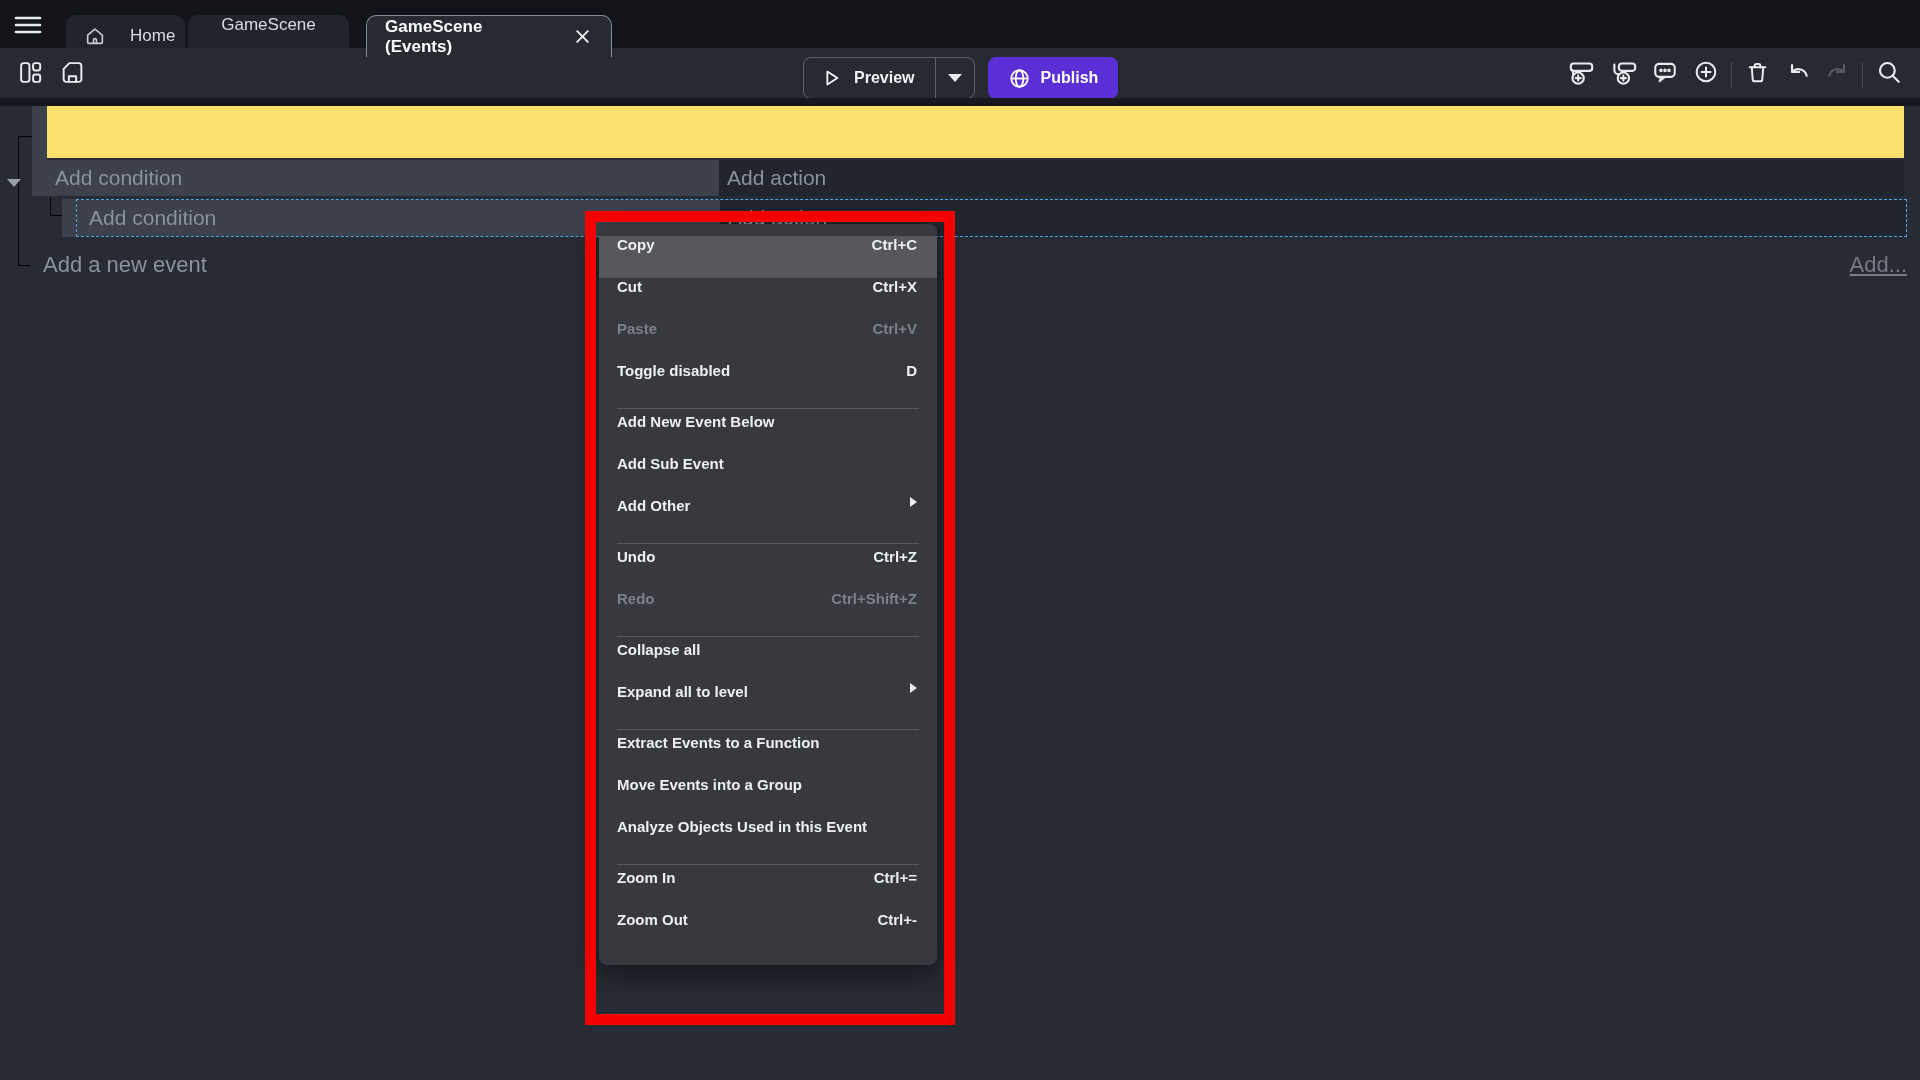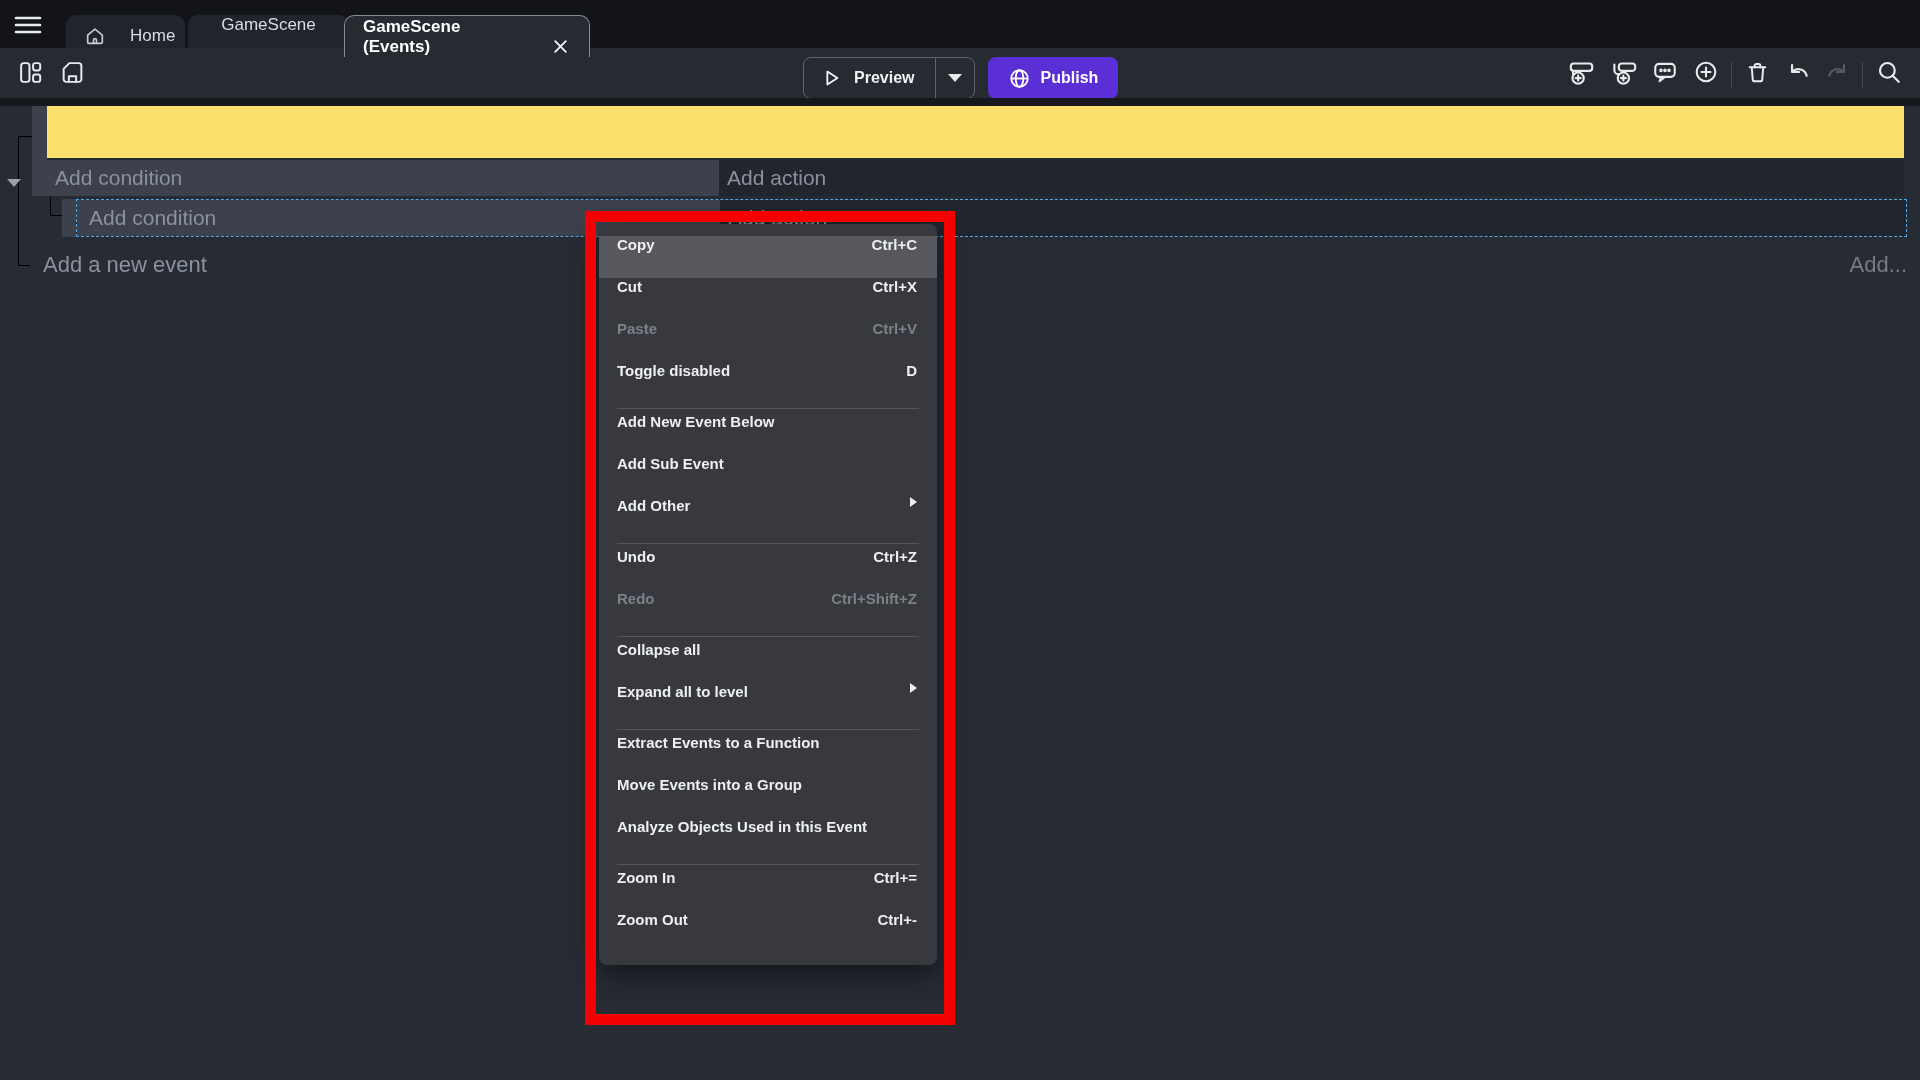--- a/index.html
+++ b/index.html
@@ -100,21 +100,21 @@
     <div class="tab" style="left:188px; width:161px;flex-direction:column;">
       <span>GameScene</span>
       <span class="close">
         <svg width="16" height="16" viewBox="0 0 16 16" stroke="#c9ccd2" stroke-width="1.8" stroke-linecap="round">
           <line x1="3" y1="3" x2="13" y2="13"></line>
             <line x1="13" y1="3" x2="3" y2="13"></line>
         </svg>
       </span>
     </div>
 
-    <div class="tab active" style="left:344px; width:246px;align-items:flex-end;">
+    <div class="tab active" style="left:366px; width:246px;">
       <span>GameScene (Events)</span>
       <span class="close">
         <svg width="17" height="17" viewBox="0 0 16 16" stroke="#f0f1f3" stroke-width="1.8" stroke-linecap="round">
           <line x1="3" y1="3" x2="13" y2="13"></line>
             <line x1="13" y1="3" x2="3" y2="13"></line>
         </svg>
       </span>
     </div>
   </div>
 
@@ -273,21 +273,21 @@
     <div class="ev dashed-row" style="left:76px; top:199px; width:1831px; height:38px; display:flex;">
       <div class="cond-cell" style="width:643px; height:100%;">
         <div class="cell-label" style="padding-left:12px;">Add condition</div>
       </div>
       <div class="act-cell" style="flex:1; height:100%;">
         <div class="cell-label" style="padding-left:8px;">Add action</div>
       </div>
     </div>
 
     <div class="ev add-new" style="left:43px; top:252px;">Add a new event</div>
-    <div class="ev add-more" style="right:13px; top:252px;">Add...</div>
+    <div class="ev add-more" style="right:13px; top:252px;text-decoration:underline;">Add...</div>
   </div>
 
   <div class="ctx-menu" id="ctx-menu">
     <div class="menu-item highlighted">
       <span class="mi-label">Copy</span>
       <span class="mi-shortcut">Ctrl+C</span>
 
     </div>
 
     <div class="menu-item">

